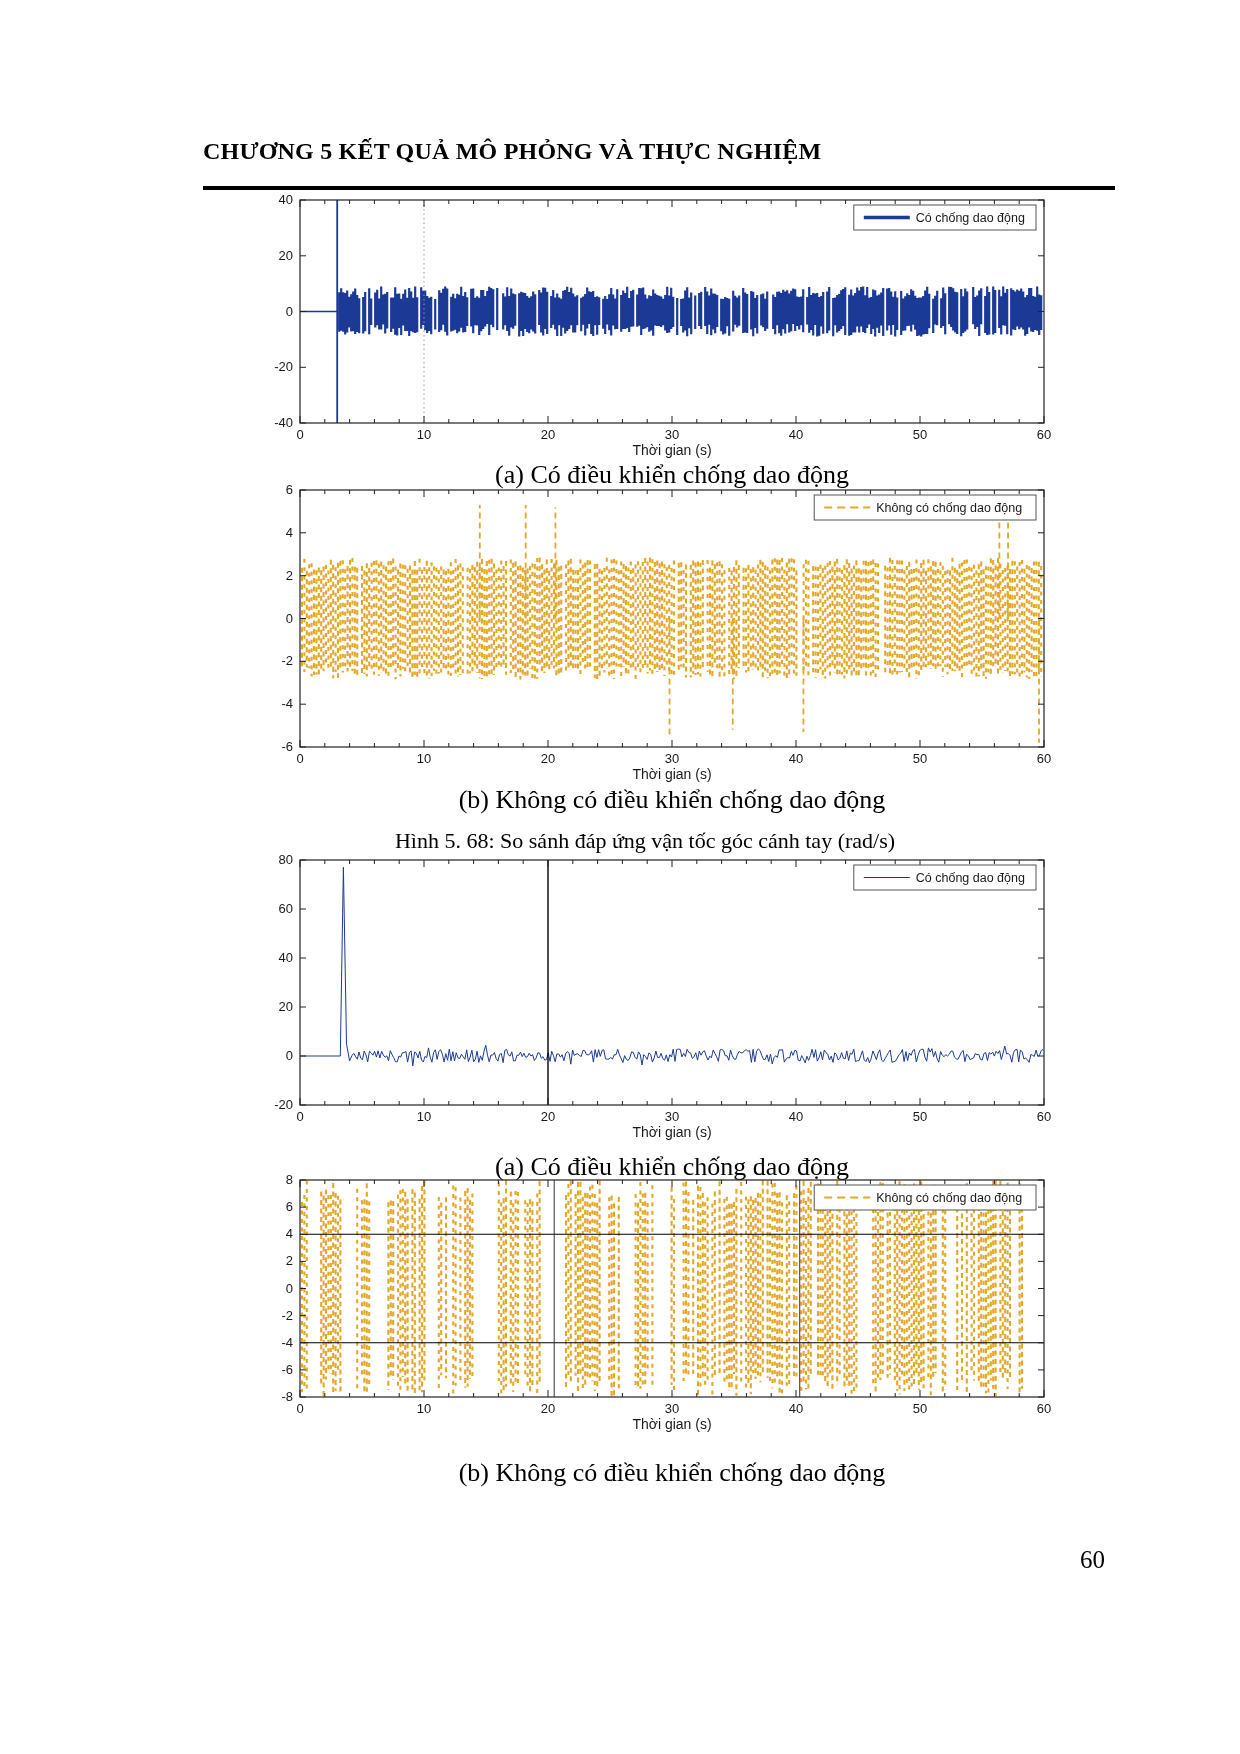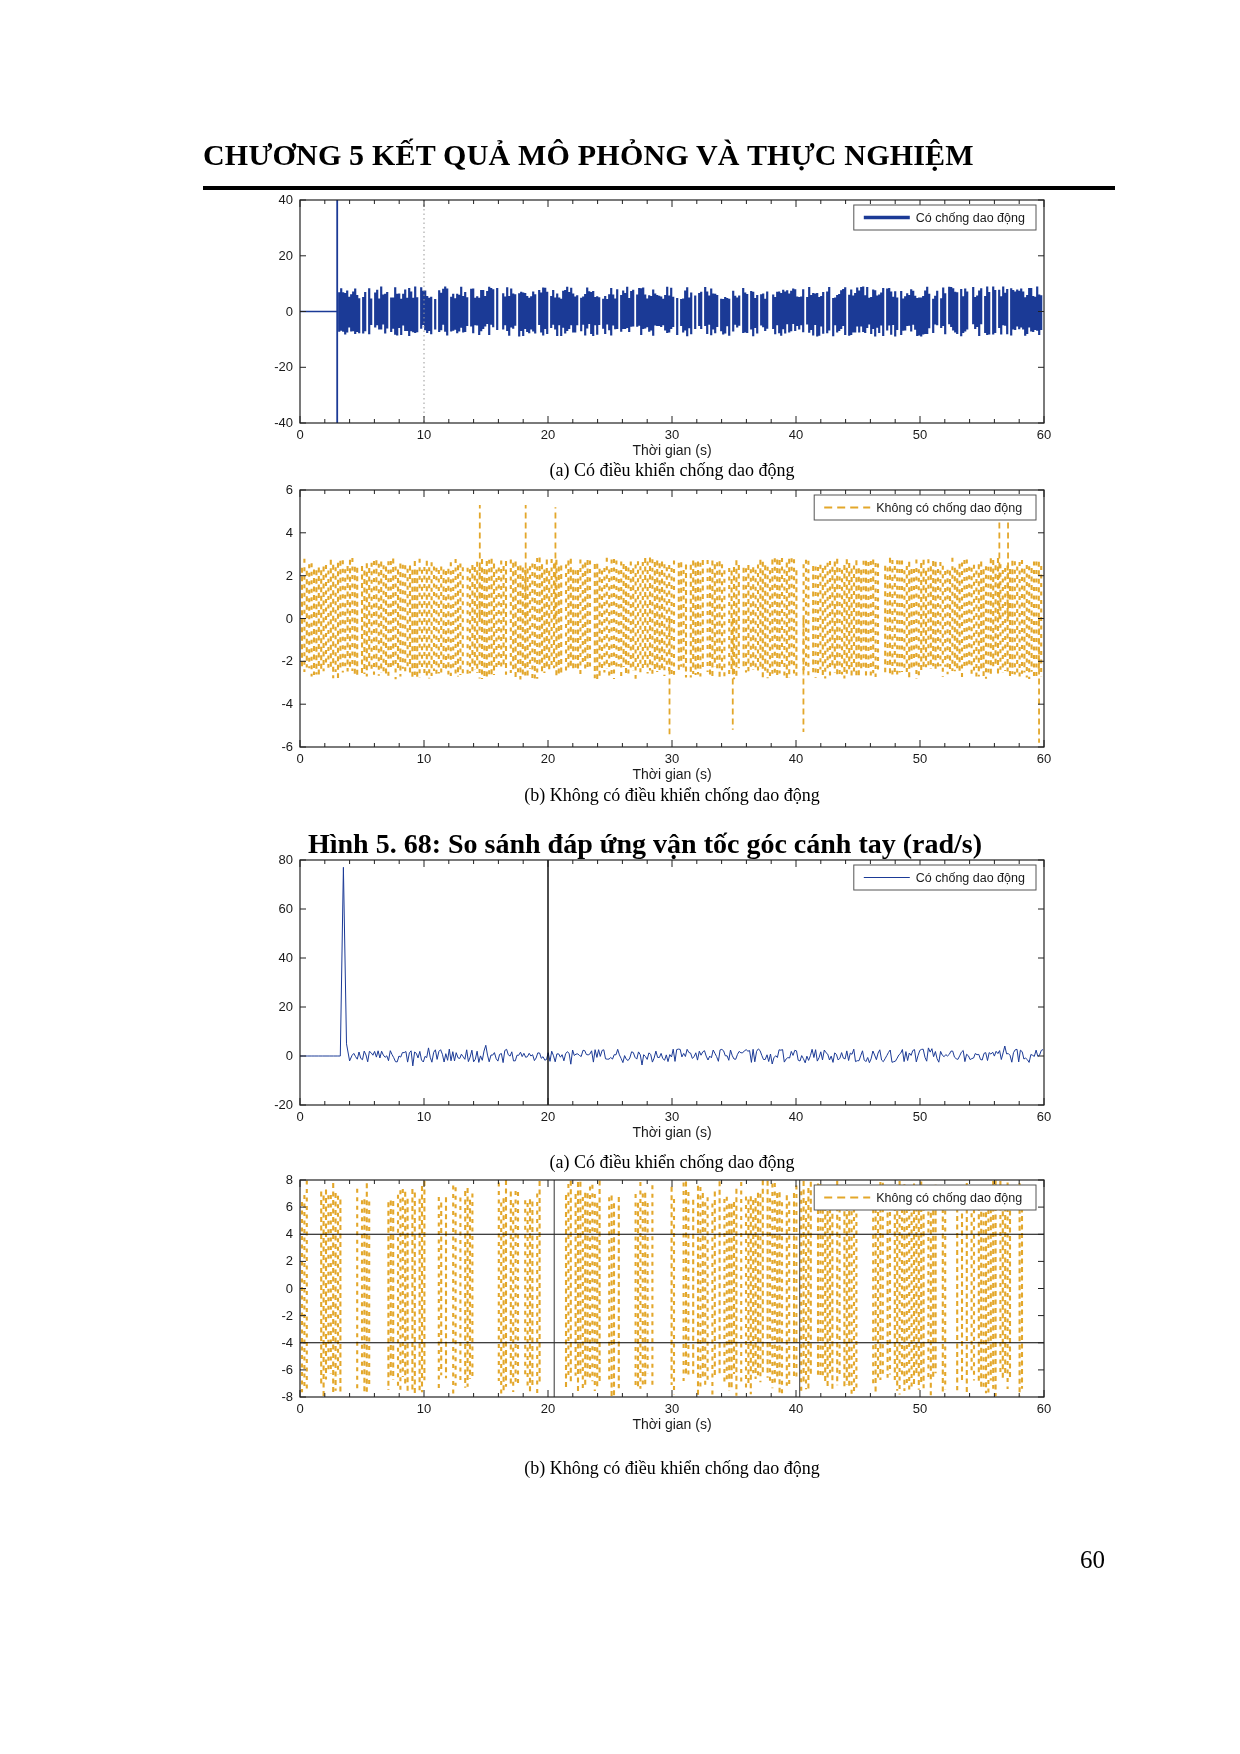--- a/index.html
+++ b/index.html
@@ -1,27 +1,27 @@
 <!DOCTYPE html>
 <html><head>
 <meta charset="utf-8">
 <style>
   html,body{margin:0;padding:0;background:#ffffff;}
   .page{position:relative;width:1240px;height:1754px;background:#fff;
         font-family:"Liberation Serif",serif;color:#000;overflow:hidden;}
-  .heading{position:absolute;left:203px;top:138px;font-size:30px;font-weight:bold;
+  .heading{position:absolute;left:203px;top:138px;font-size:24px;font-weight:bold;
            white-space:nowrap;letter-spacing:.2px;}
   .rule{position:absolute;left:203px;top:186px;width:912px;height:4px;background:#000;}
   .chart{position:absolute;left:230px;width:830px;}
   #c0{top:192px;height:272px;}
   #c1{top:482px;height:300px;}
   #c2{top:852px;height:300px;}
   #c3{top:1172px;height:285px;}
-  .caption{position:absolute;left:300px;width:744px;text-align:center;font-size:18px;}
-  .figtitle{position:absolute;left:230px;width:830px;text-align:center;font-size:28px;font-weight:bold;}
+  .caption{position:absolute;left:300px;width:744px;text-align:center;font-size:26px;}
+  .figtitle{position:absolute;left:230px;width:830px;text-align:center;font-size:22px;font-weight:normal;}
   #capA1{top:460px;} #capB1{top:785px;} #title1{top:828px;}
   #capA2{top:1152px;} #capB2{top:1458px;} #title2{top:1496px;}
   .pageno{position:absolute;left:1080px;top:1546px;font-size:25px;}
   svg text{font-family:"Liberation Sans",sans-serif;fill:#1a1a1a;}
   svg .tick{font-size:13px;}
   svg .xlabel{font-size:14px;}
   svg .leg{font-size:12.5px;}
 </style>
 </head>
 <body>

